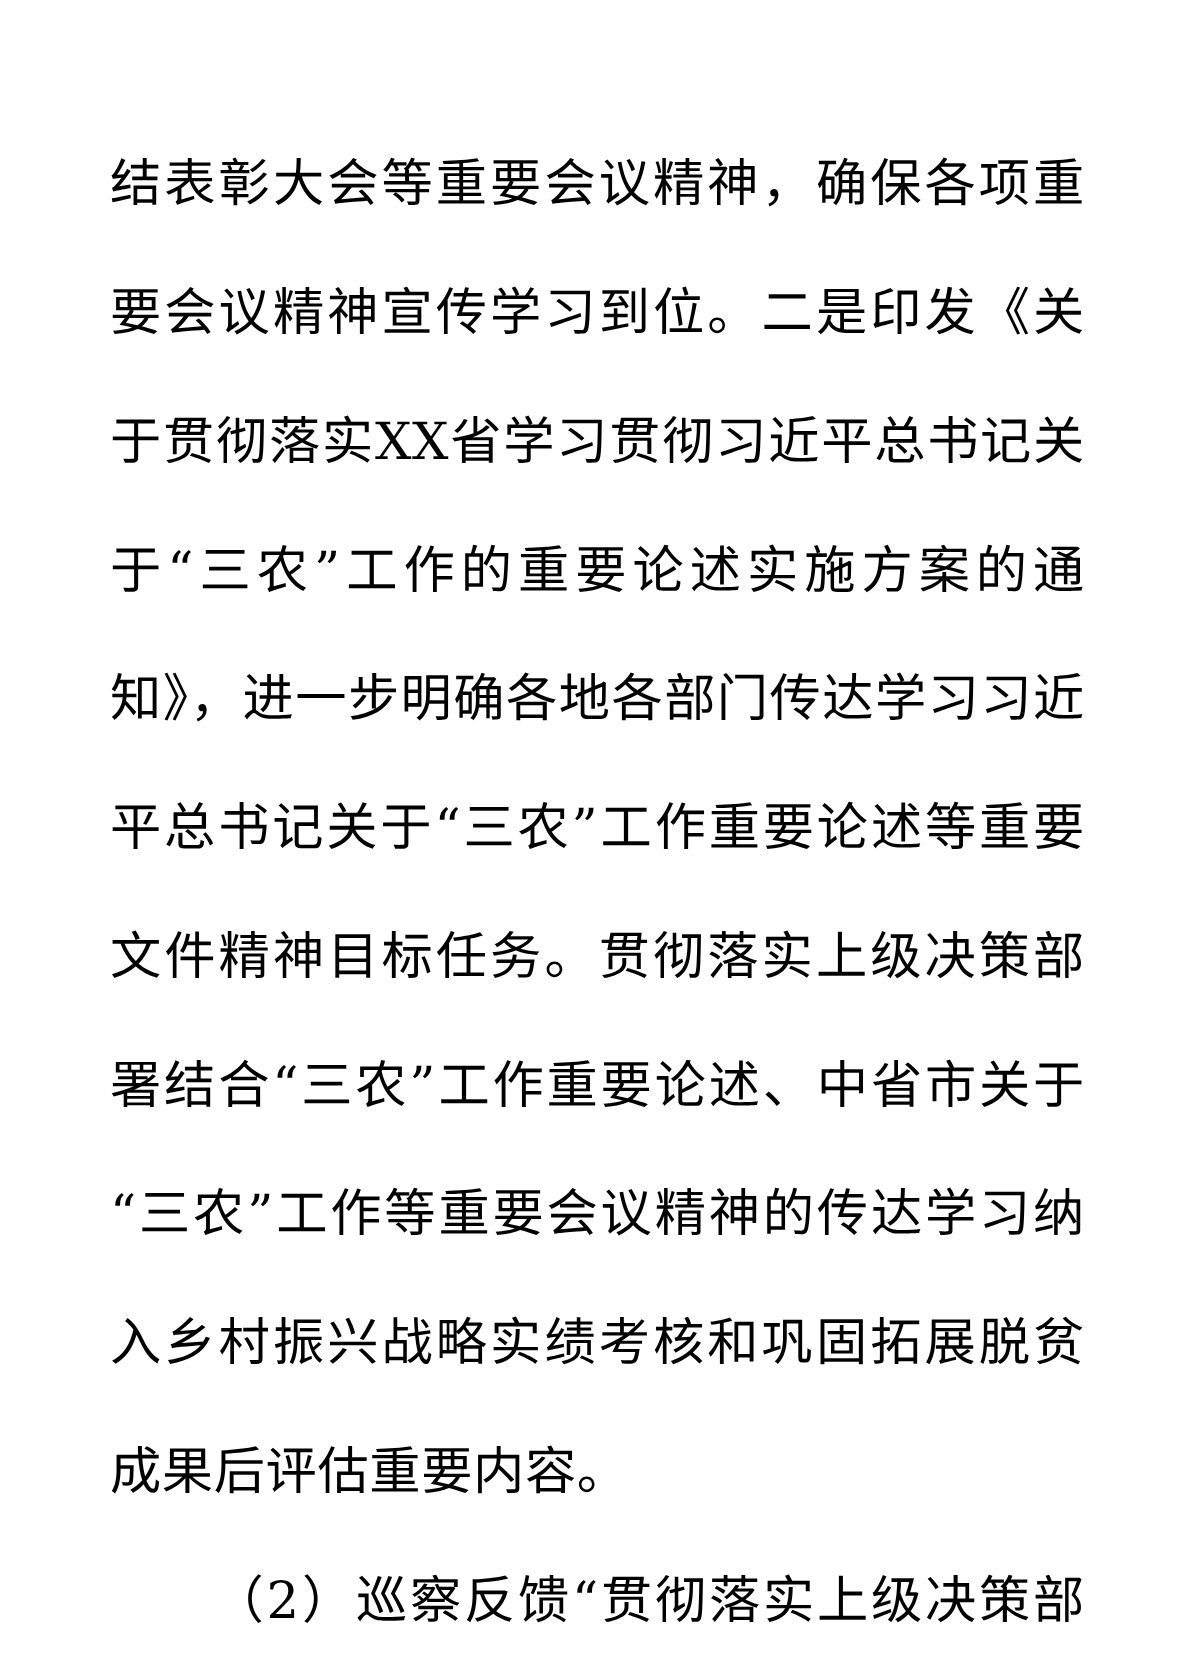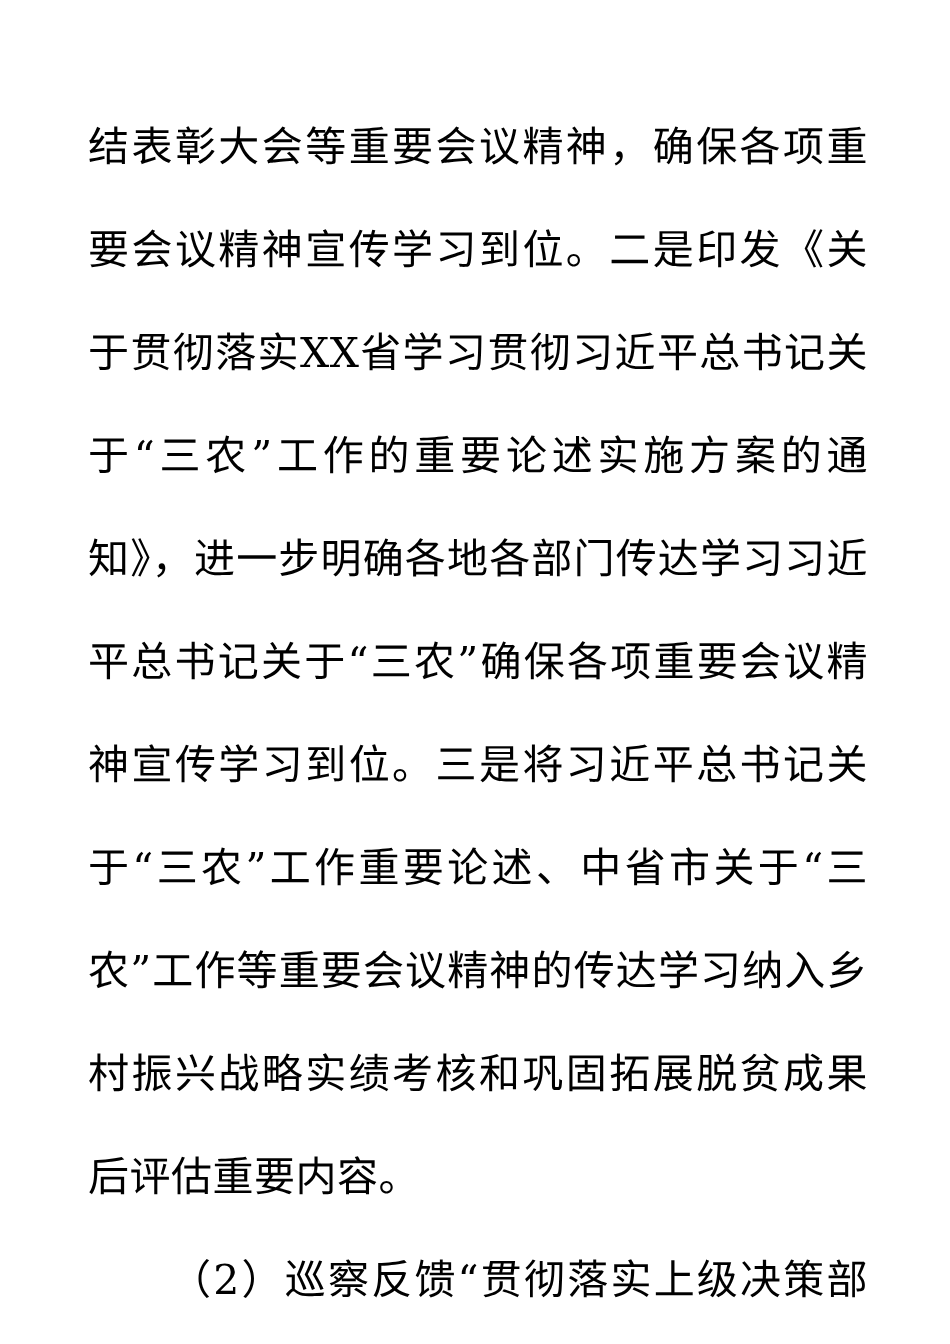--- a/index.html
+++ b/index.html
@@ -34,16 +34,16 @@
   }
   .para.indent {
     text-indent: 2em;
   }
 </style>
 </head>
 <body>
 
 <div class="page">
   <div class="doc-body">
-    <p class="para">结表彰大会等重要会议精神，确保各项重要会议精神宣传学习到位。二是印发《关于贯彻落实XX省学习贯彻习近平总书记关于“三农”工作的重要论述实施方案的通知》，进一步明确各地各部门传达学习习近平总书记关于“三农”确保各项重要会议精神宣传学习到位。三是将习近平总书记关于“三农”工作重要论述、中省市关于“三农”工作等重要会议精神的传达学习纳入乡村振兴战略实绩考核和巩固拓展脱贫成果后评估重要内容。</p>
+    <p class="para">结表彰大会等重要会议精神，确保各项重要会议精神宣传学习到位。二是印发《关于贯彻落实XX省学习贯彻习近平总书记关于“三农”工作的重要论述实施方案的通知》，进一步明确各地各部门传达学习习近平总书记关于“三农”工作重要论述等重要文件精神目标任务。贯彻落实上级决策部署结合“三农”工作重要论述、中省市关于“三农”工作等重要会议精神的传达学习纳入乡村振兴战略实绩考核和巩固拓展脱贫成果后评估重要内容。</p>
     <p class="para indent">（2）巡察反馈“贯彻落实上级决策部署结合</p>
   </div>
 </div>
 
 </body></html>

